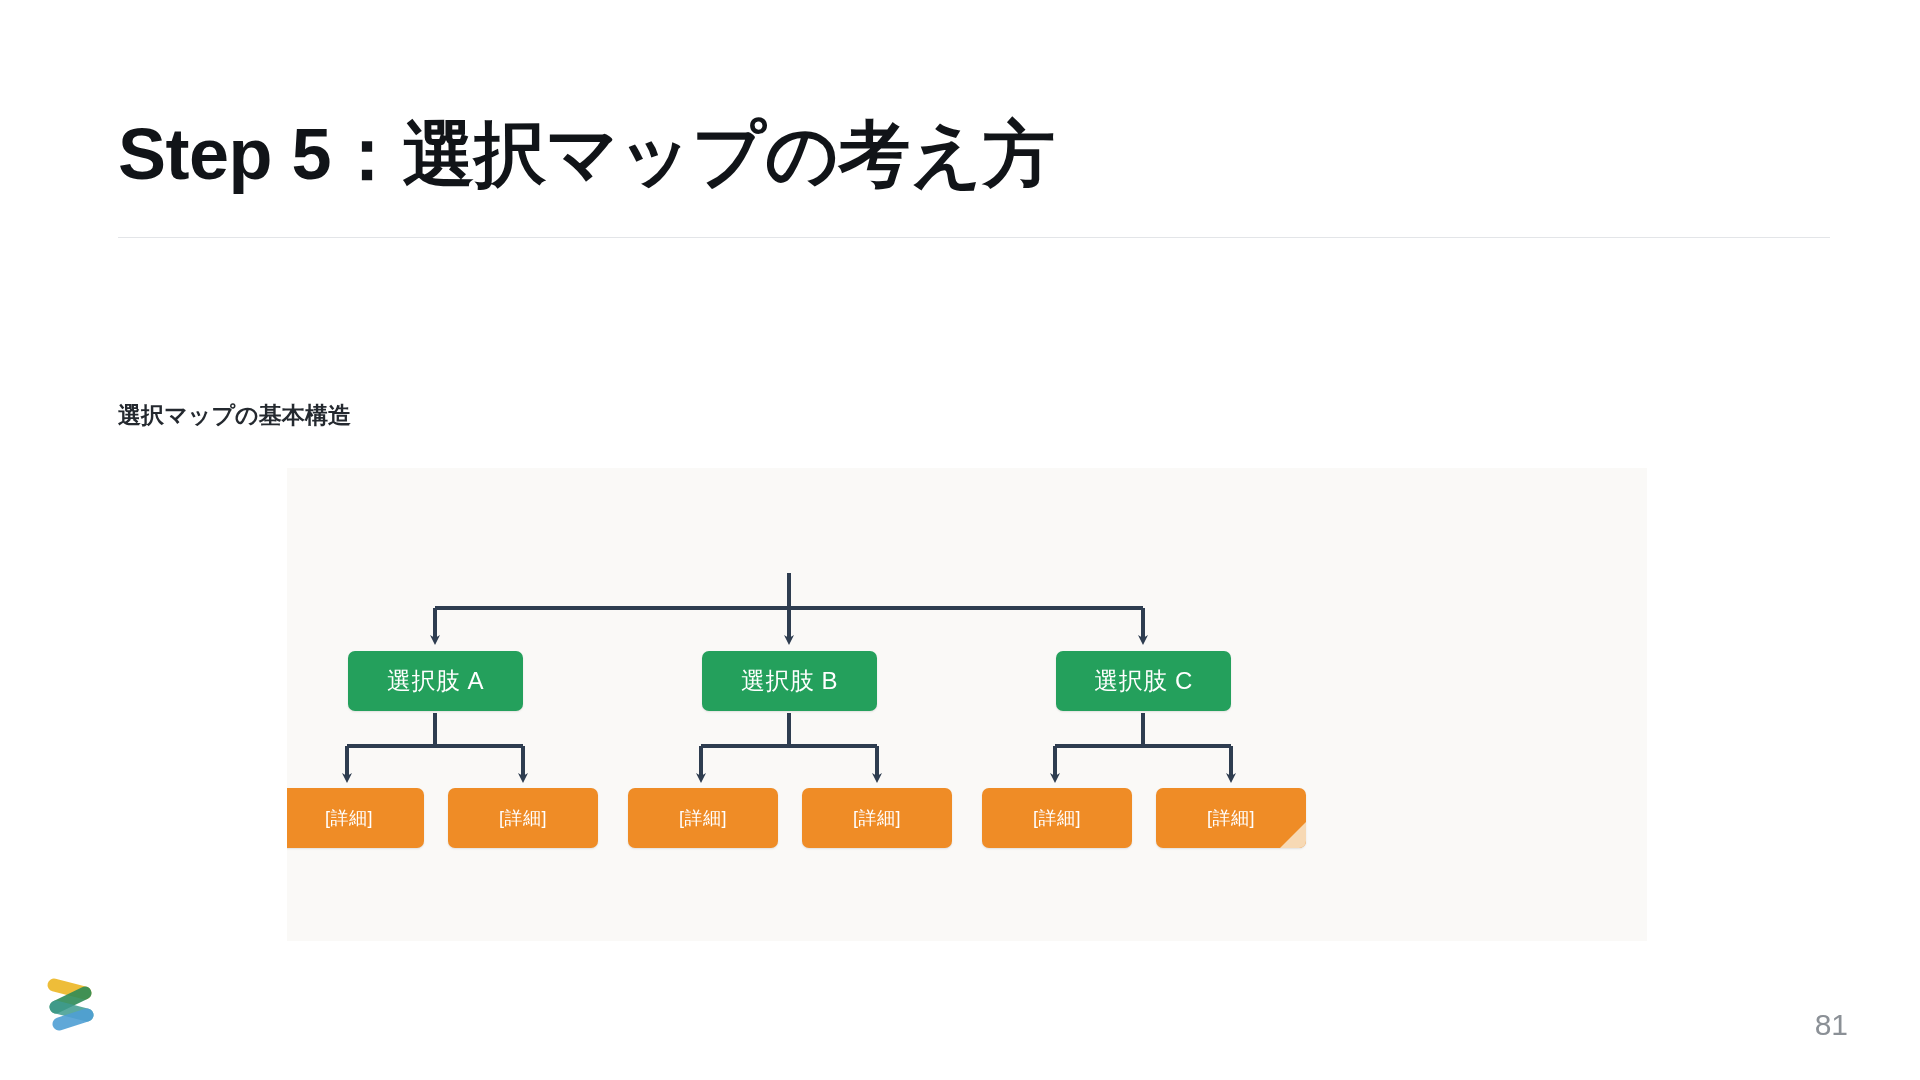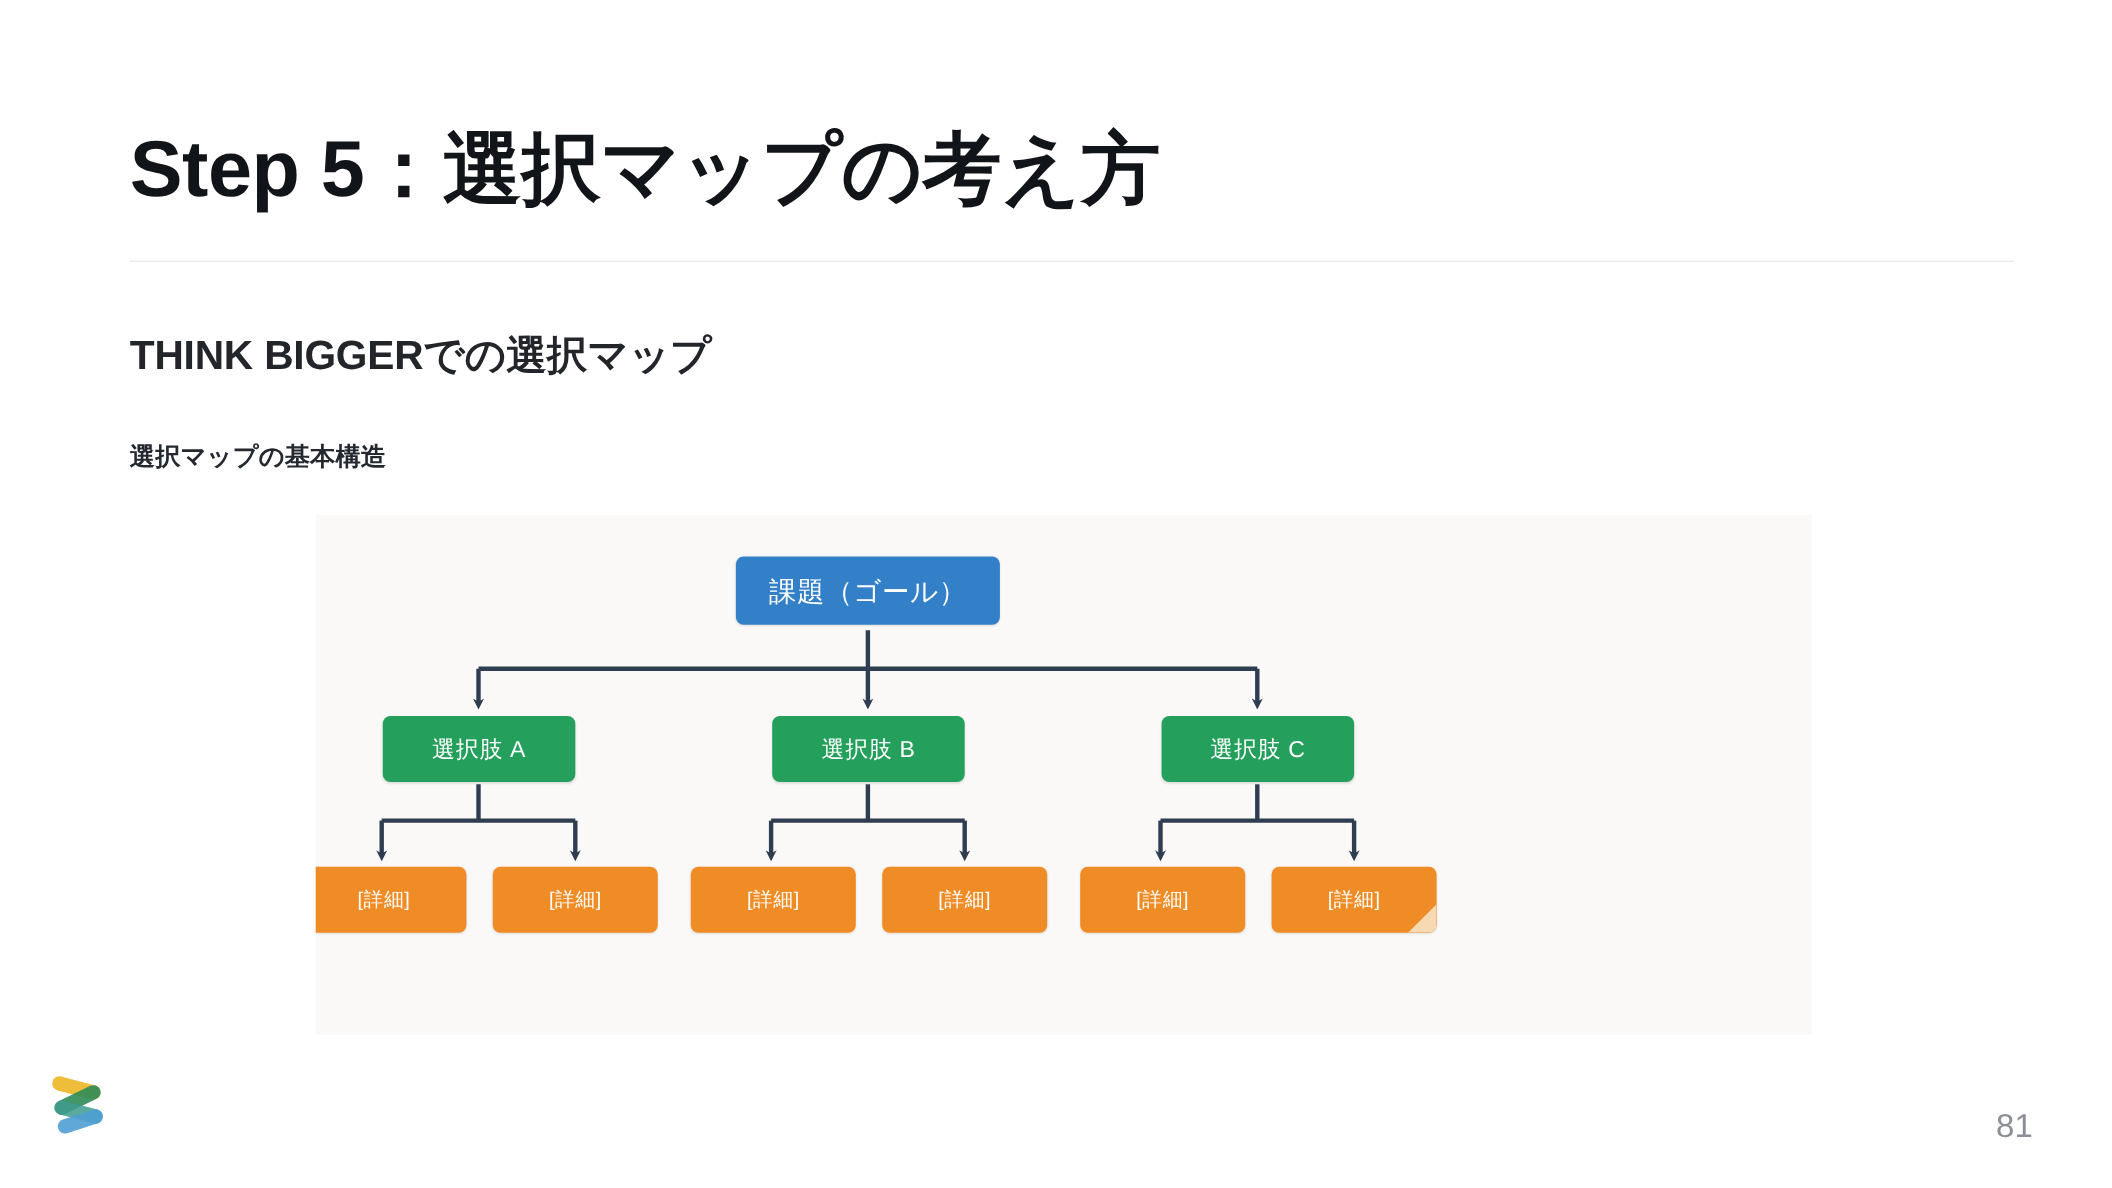--- a/index.html
+++ b/index.html
@@ -100,21 +100,21 @@
   }
 
   .node-root {
     background: #3380c8;
     font-size: 25px;
     letter-spacing: 0.5px;
   }
 
   .node-option {
     background: #24a05c;
-    font-size: 21px;
+    font-size: 24px;
     letter-spacing: 0.5px;
   }
 
   .node-detail {
     background: #ef8c26;
     font-size: 18px;
     letter-spacing: 0.5px;
   }
 
   .dogear {
@@ -169,21 +169,20 @@
 </head>
 <body>
 
 <div class="slide">
 
   <div class="title-block">
     <div class="slide-title">Step 5：選択マップの考え方</div>
   </div>
   <div class="title-rule"></div>
 
-  <div class="section-heading">THINK BIGGERでの選択マップ</div>
   <div class="sub-heading">選択マップの基本構造</div>
 
   <div class="diagram-panel">
 
     <svg class="diagram-svg" viewBox="0 0 1360 473">
       <defs>
         <marker id="arrow" markerWidth="10" markerHeight="10" refX="5" refY="5" orient="auto" markerUnits="userSpaceOnUse">
           <path d="M0,0 L10,5 L0,10 L3,5 Z" fill="#2e3d50"></path>
         </marker>
       </defs>
@@ -208,23 +207,20 @@
         <path d="M414,278 L414,310" marker-end="url(#arrow)"></path>
         <path d="M590,278 L590,310" marker-end="url(#arrow)"></path>
 
         <path d="M856,245 L856,278"></path>
         <path d="M768,278 L944,278"></path>
         <path d="M768,278 L768,310" marker-end="url(#arrow)"></path>
         <path d="M944,278 L944,310" marker-end="url(#arrow)"></path>
       </g>
     </svg>
 
-    <div class="node node-root" style="left:382px; top:38px; width:240px; height:62px;">
-      <span>課題（ゴール）</span>
-    </div>
 
     <div class="node node-option" style="left:61px; top:183px; width:175px; height:60px;">
       <span>選択肢 A</span>
     </div>
     <div class="node node-option" style="left:415px; top:183px; width:175px; height:60px;">
       <span>選択肢 B</span>
     </div>
     <div class="node node-option" style="left:769px; top:183px; width:175px; height:60px;text-align:center;">
       <span>選択肢 C</span>
     </div>

